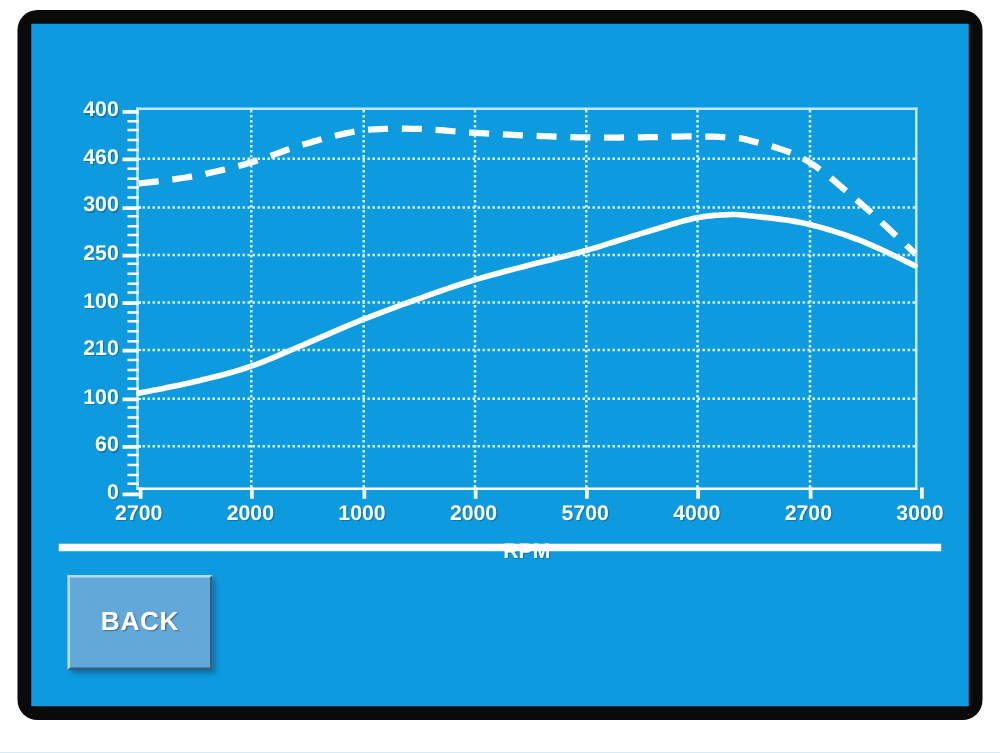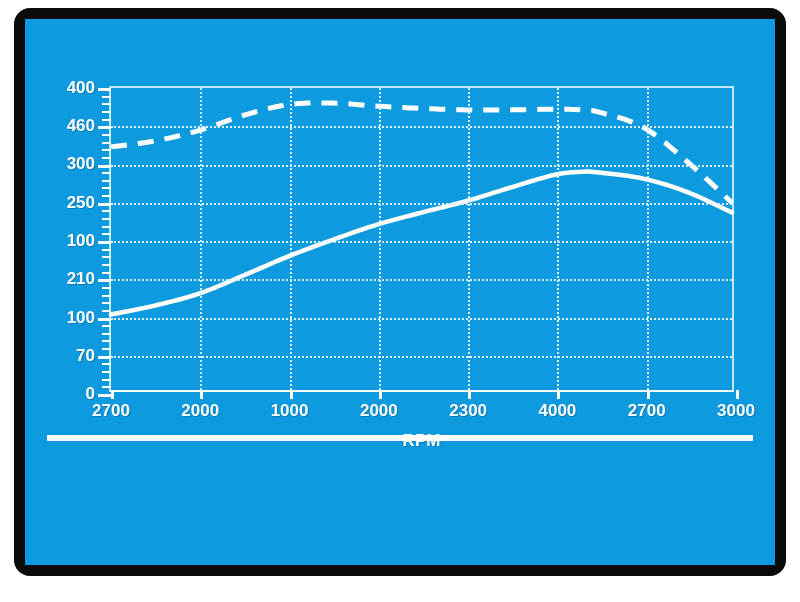--- a/index.html
+++ b/index.html
@@ -224,21 +224,21 @@
 
         <div id="plot">
           <svg id="svg-curves" viewBox="0 0 625 306" preserveAspectRatio="none">
             <polyline id="curve-torque" fill="none" stroke="#ffffff" stroke-width="5" stroke-linecap="butt" stroke-linejoin="round" stroke-dasharray="16 11" vector-effect="non-scaling-stroke" points="0.00,59.67 2.16,59.39 4.86,59.06 8.02,58.68 11.57,58.25 15.44,57.79 19.53,57.28 23.78,56.74 28.11,56.16 32.44,55.55 36.69,54.91 40.78,54.24 44.64,53.55 48.36,52.83 52.08,52.08 55.80,51.30 59.52,50.49 63.24,49.65 66.96,48.77 70.68,47.86 74.40,46.92 78.13,45.95 81.85,44.94 85.57,43.91 89.29,42.84 93.01,41.71 96.73,40.50 100.45,39.23 104.17,37.91 107.89,36.56 111.61,35.19 115.33,33.82 119.05,32.47 122.77,31.15 126.49,29.88 130.21,28.67 133.93,27.54 137.65,26.46 141.37,25.38 145.09,24.32 148.81,23.29 152.53,22.29 156.25,21.32 159.97,20.41 163.69,19.55 167.41,18.75 171.13,18.03 174.85,17.39 178.57,16.83 182.29,16.37 186.01,15.99 189.73,15.69 193.45,15.47 197.17,15.31 200.89,15.20 204.61,15.15 208.33,15.13 212.05,15.14 215.77,15.18 219.49,15.24 223.21,15.30 226.93,15.40 230.65,15.55 234.38,15.76 238.10,16.01 241.82,16.29 245.54,16.59 249.26,16.91 252.98,17.23 256.70,17.54 260.42,17.84 264.14,18.12 267.86,18.36 271.58,18.58 275.30,18.80 279.02,19.01 282.74,19.21 286.46,19.41 290.18,19.60 293.90,19.79 297.62,19.98 301.34,20.15 305.06,20.33 308.78,20.49 312.50,20.66 316.22,20.81 319.94,20.97 323.66,21.13 327.38,21.28 331.10,21.42 334.82,21.56 338.54,21.69 342.26,21.82 345.98,21.93 349.70,22.03 353.42,22.11 357.14,22.19 360.86,22.24 364.58,22.28 368.30,22.31 372.02,22.33 375.74,22.33 379.46,22.33 383.18,22.32 386.90,22.30 390.63,22.27 394.35,22.25 398.07,22.22 401.79,22.19 405.56,22.14 409.43,22.08 413.36,22.01 417.33,21.93 421.29,21.84 425.22,21.75 429.09,21.67 432.87,21.59 436.52,21.52 440.02,21.47 443.33,21.43 446.43,21.42 449.31,21.43 452.03,21.44 454.59,21.47 457.01,21.50 459.31,21.55 461.50,21.61 463.59,21.68 465.61,21.76 467.56,21.85 469.47,21.95 471.35,22.06 473.21,22.19 474.93,22.28 476.40,22.33 477.68,22.35 478.84,22.35 479.93,22.37 481.03,22.42 482.18,22.52 483.47,22.69 484.93,22.96 486.65,23.33 488.67,23.83 491.07,24.48 493.85,25.24 496.96,26.05 500.35,26.92 503.97,27.88 507.77,28.93 511.72,30.07 515.76,31.34 519.84,32.73 523.93,34.25 527.96,35.93 531.91,37.77 535.71,39.78 539.43,42.00 543.15,44.42 546.88,47.04 550.60,49.81 554.32,52.72 558.04,55.75 561.76,58.87 565.48,62.05 569.20,65.28 572.92,68.52 576.64,71.76 580.36,74.97 584.22,78.33 588.31,81.98 592.56,85.84 596.89,89.82 601.22,93.84 605.47,97.82 609.56,101.69 613.43,105.34 616.98,108.71 620.14,111.71 622.84,114.26 625.00,116.28"></polyline>
             <polyline id="curve-hp" fill="none" stroke="#ffffff" stroke-width="4.5" stroke-linecap="round" stroke-linejoin="round" vector-effect="non-scaling-stroke" points="0.00,229.50 2.16,229.07 4.86,228.54 8.02,227.92 11.57,227.23 15.44,226.48 19.53,225.67 23.78,224.83 28.11,223.95 32.44,223.05 36.69,222.13 40.78,221.22 44.64,220.32 48.36,219.43 52.08,218.53 55.80,217.62 59.52,216.69 63.24,215.75 66.96,214.77 70.68,213.77 74.40,212.73 78.13,211.64 81.85,210.51 85.57,209.32 89.29,208.08 93.01,206.77 96.73,205.38 100.45,203.94 104.17,202.44 107.89,200.90 111.61,199.33 115.33,197.73 119.05,196.12 122.77,194.51 126.49,192.90 130.21,191.30 133.93,189.72 137.65,188.15 141.37,186.55 145.09,184.94 148.81,183.32 152.53,181.69 156.25,180.06 159.97,178.44 163.69,176.83 167.41,175.23 171.13,173.66 174.85,172.11 178.57,170.59 182.29,169.11 186.01,167.64 189.73,166.19 193.45,164.76 197.17,163.34 200.89,161.94 204.61,160.55 208.33,159.18 212.05,157.81 215.77,156.45 219.49,155.11 223.21,153.77 226.93,152.43 230.65,151.09 234.38,149.76 238.10,148.44 241.82,147.13 245.54,145.83 249.26,144.55 252.98,143.28 256.70,142.04 260.42,140.82 264.14,139.63 267.86,138.47 271.58,137.34 275.30,136.24 279.02,135.17 282.74,134.13 286.46,133.11 290.18,132.11 293.90,131.12 297.62,130.13 301.34,129.16 305.06,128.19 308.78,127.21 312.50,126.22 316.22,125.25 319.94,124.29 323.66,123.36 327.38,122.43 331.10,121.51 334.82,120.58 338.54,119.66 342.26,118.72 345.98,117.76 349.70,116.79 353.42,115.78 357.14,114.75 360.86,113.68 364.58,112.58 368.30,111.45 372.02,110.30 375.74,109.14 379.46,107.96 383.18,106.78 386.90,105.60 390.63,104.42 394.35,103.26 398.07,102.11 401.79,100.98 405.56,99.84 409.43,98.65 413.36,97.44 417.33,96.22 421.29,95.00 425.22,93.81 429.09,92.65 432.87,91.54 436.52,90.51 440.02,89.56 443.33,88.71 446.43,87.97 449.31,87.36 452.03,86.85 454.59,86.42 457.01,86.08 459.31,85.80 461.50,85.58 463.59,85.42 465.61,85.28 467.56,85.18 469.47,85.09 471.35,85.00 473.21,84.91 474.93,84.83 476.40,84.76 477.68,84.71 478.84,84.69 479.93,84.69 481.03,84.72 482.18,84.79 483.47,84.89 484.93,85.02 486.65,85.20 488.67,85.42 491.07,85.68 493.85,85.98 496.96,86.30 500.35,86.65 503.97,87.04 507.77,87.46 511.72,87.93 515.76,88.44 519.84,89.00 523.93,89.61 527.96,90.28 531.91,91.01 535.71,91.80 539.43,92.66 543.15,93.57 546.88,94.54 550.60,95.57 554.32,96.65 558.04,97.78 561.76,98.96 565.48,100.19 569.20,101.46 572.92,102.79 576.64,104.16 580.36,105.57 584.22,107.12 588.31,108.85 592.56,110.73 596.89,112.71 601.22,114.73 605.47,116.76 609.56,118.73 613.43,120.62 616.98,122.35 620.14,123.90 622.84,125.21 625.00,126.22"></polyline>
           </svg>
         <div class="ytick-major" style="top: 306px;"></div>
             <div class="ylabel" style="top: 306px;">0</div>
             <div class="gridline-h" style="top: 267.75px;"></div>
             <div class="ytick-major" style="top: 267.75px;"></div>
-            <div class="ylabel" style="top: 267.75px;">70</div>
+            <div class="ylabel" style="top: 267.75px;">60</div>
             <div class="gridline-h" style="top: 229.5px;"></div>
             <div class="ytick-major" style="top: 229.5px;"></div>
             <div class="ylabel" style="top: 229.5px;">100</div>
             <div class="gridline-h" style="top: 191.25px;"></div>
             <div class="ytick-major" style="top: 191.25px;"></div>
             <div class="ylabel" style="top: 191.25px;">210</div>
             <div class="gridline-h" style="top: 153px;"></div>
             <div class="ytick-major" style="top: 153px;"></div>
             <div class="ylabel" style="top: 153px;">100</div>
             <div class="gridline-h" style="top: 114.75px;"></div>
@@ -290,34 +290,37 @@
             <div class="xtick-major" style="left: 89.2857px;"></div>
             <div class="xlabel" style="left: 89.2857px;">2000</div>
             <div class="gridline-v" style="left: 178.571px;"></div>
             <div class="xtick-major" style="left: 178.571px;"></div>
             <div class="xlabel" style="left: 178.571px;">1000</div>
             <div class="gridline-v" style="left: 267.857px;"></div>
             <div class="xtick-major" style="left: 267.857px;"></div>
             <div class="xlabel" style="left: 267.857px;">2000</div>
             <div class="gridline-v" style="left: 357.143px;"></div>
             <div class="xtick-major" style="left: 357.143px;"></div>
-            <div class="xlabel" style="left: 357.143px;">2300</div>
+            <div class="xlabel" style="left: 357.143px;">5700</div>
             <div class="gridline-v" style="left: 446.429px;"></div>
             <div class="xtick-major" style="left: 446.429px;"></div>
             <div class="xlabel" style="left: 446.429px;">4000</div>
             <div class="gridline-v" style="left: 535.714px;"></div>
             <div class="xtick-major" style="left: 535.714px;"></div>
             <div class="xlabel" style="left: 535.714px;">2700</div>
             <div class="xtick-major" style="left: 625px;"></div>
             <div class="xlabel" style="left: 625px;">3000</div>
           </div>
 
 
 
         <div id="xaxis-title">RPM</div>
       </div>
 
       <div id="separator"></div>
 
+      <div id="back-button">
+        <span id="back-button-label">BACK</span>
+      </div>
 
     </div>
   </div>
 </div>
 
 </body></html>

